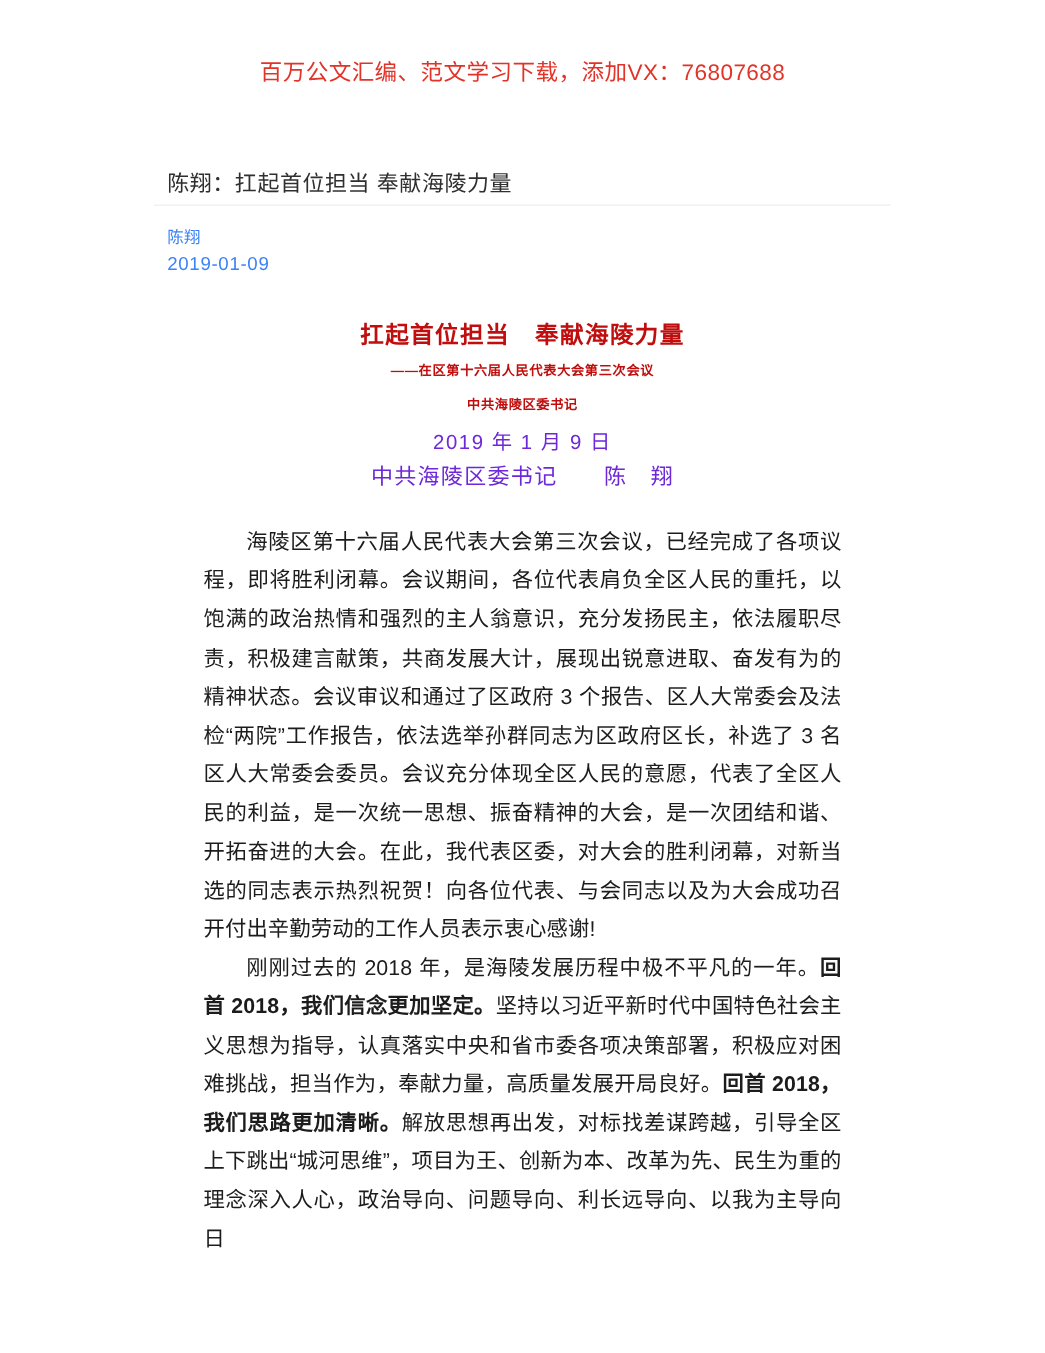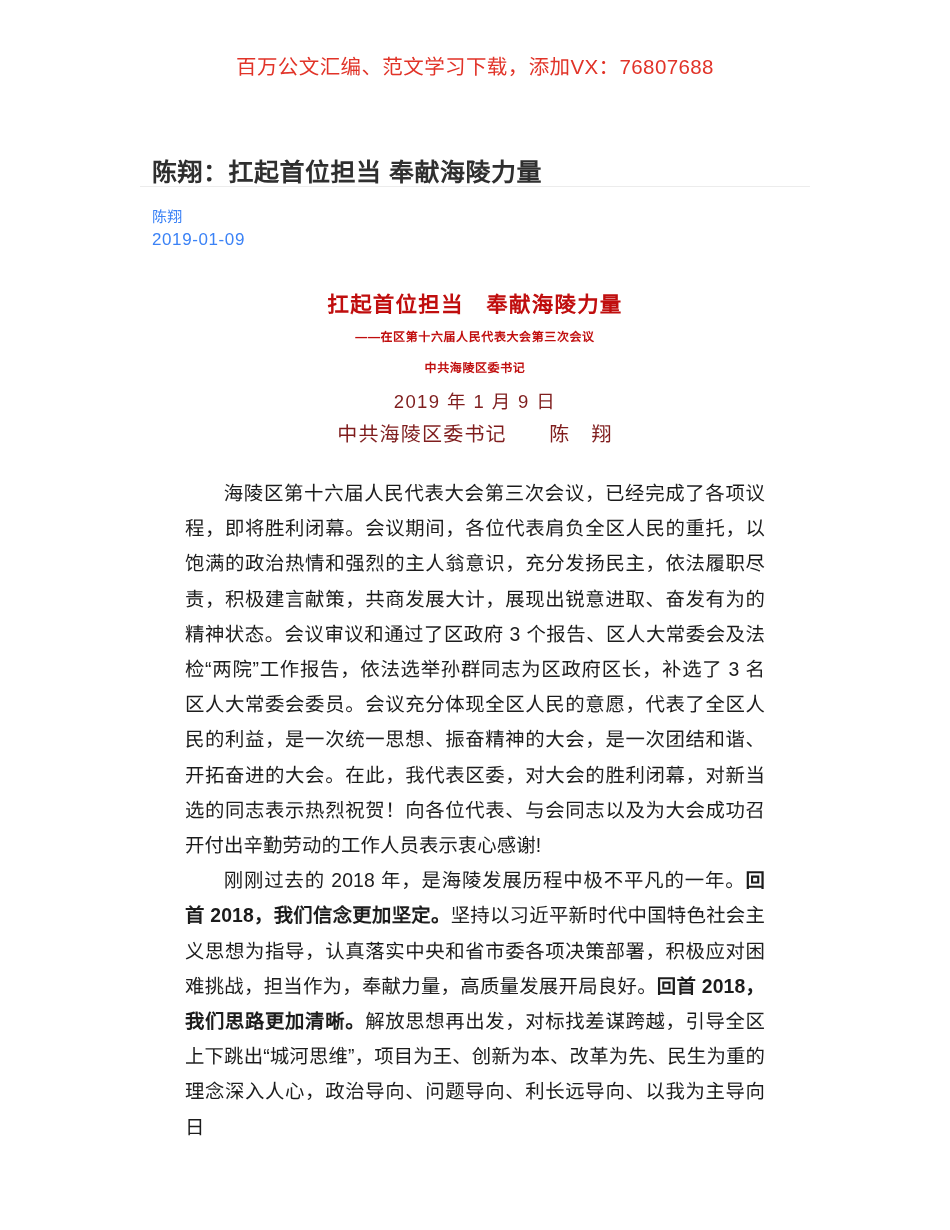--- a/index.html
+++ b/index.html
@@ -37,23 +37,23 @@
     color: #e13328;
     white-space: nowrap;
   }
 
   
   .article-title {
     position: absolute;
     top: 136px;
     left: 152px;
     width: 660px;
-    font-size: 25px;
+    font-size: 20px;
     line-height: 38px;
-    font-weight: 700;
+    font-weight: 400;
     color: #2f2f2f;
     letter-spacing: 0.5px;
   }
 
   .title-divider {
     position: absolute;
     top: 186px;
     left: 140px;
     width: 670px;
     height: 1px;
@@ -105,21 +105,21 @@
     white-space: nowrap;
   }
 
   
   .doc-byline {
     position: absolute;
     top: 386px;
     left: 0;
     width: 950px;
     text-align: center;
-    color: #7f1d1d;
+    color: #6d28d9;
   }
 
   .doc-byline .b-date {
     font-size: 18.5px;
     line-height: 32px;
     letter-spacing: 1.4px;
     white-space: nowrap;
   }
 
   .doc-byline .b-sign {

